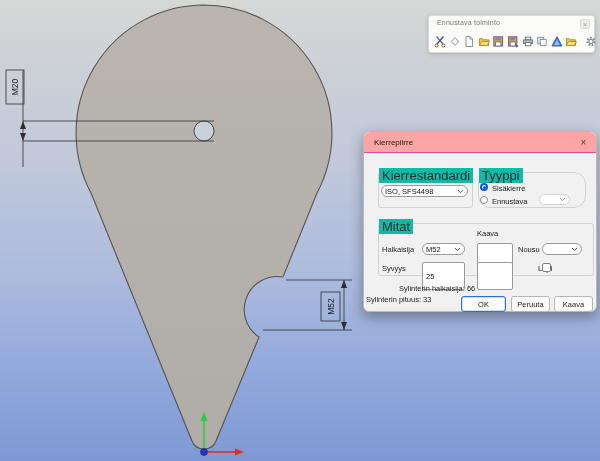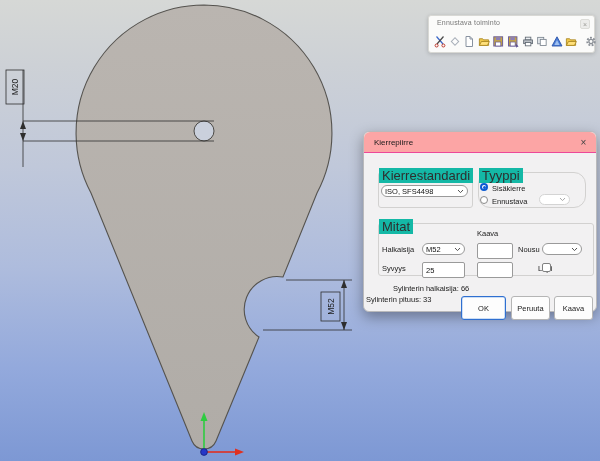--- a/index.html
+++ b/index.html
@@ -34,28 +34,28 @@
   .dlg-title{position:absolute;left:10px;top:6px;font-size:8px;color:#1a1a1a;}
   .dlg-close{position:absolute;right:6px;top:4px;width:13px;height:13px;text-align:center;
     line-height:13px;font-size:10px;color:#444;}
   .group{position:absolute;border:1px solid #d2d1d0;border-radius:3px;box-sizing:border-box;}
   .group-label{position:absolute;top:-5px;left:0;background:#14b8a6;padding:0 3px;font-size:13px;color:#2e2e2e;}
   .combo{position:absolute;background:#fff;border:1px solid #9a9a9a;border-radius:6px;
     box-sizing:border-box;display:flex;align-items:center;justify-content:space-between;padding:0 3px;height:12px;}
   .combo.disabled{border-color:#d4d4d4;}
   .combo .cval{font-size:7.5px;color:#111;white-space:nowrap;overflow:hidden;}
   .field{position:absolute;background:#fff;border:1px solid #9a9a9a;border-radius:2px;
-    box-sizing:border-box;height:16px;font-size:7.5px;color:#111;padding:0 3px;font-family:"Liberation Sans",sans-serif;}
+    box-sizing:border-box;height:28px;font-size:7.5px;color:#111;padding:0 3px;font-family:"Liberation Sans",sans-serif;}
   input.field{outline:none;}
   .lbl{position:absolute;font-size:7.5px;color:#1b1b1b;white-space:nowrap;}
   .radio{position:absolute;width:8px;height:8px;border-radius:50%;box-sizing:border-box;background:#fff;border:1px solid #8a8a8a;}
   .radio.on{border:2px solid #0b5bd3;background:#fff;}
   .radio.on::after{content:"";position:absolute;left:0.5px;top:0.5px;width:3px;height:3px;border-radius:50%;background:#0b5bd3;}
   .checkbox{position:absolute;width:9px;height:9px;background:#fff;border:1px solid #808080;border-radius:2px;box-sizing:border-box;}
-  .btn{position:absolute;height:24px;background:#fdfdfd;border:1px solid #b5b5b5;border-radius:3px;
+  .btn{position:absolute;height:16px;background:#fdfdfd;border:1px solid #b5b5b5;border-radius:3px;
     box-sizing:border-box;font-size:7.5px;color:#1b1b1b;display:flex;align-items:center;justify-content:center;}
   .btn.default{border:1px solid #2f6fd0;box-shadow:0 0 0 0.5px #9cc0ee inset;}
   .info{position:absolute;font-size:7.5px;color:#1b1b1b;white-space:nowrap;}
 </style>
 </head>
 <body>
 
 <svg id="cad" class="abs" width="600" height="461" viewBox="0 0 600 461">
   <defs>
     <linearGradient id="partGrad" x1="0" y1="0" x2="0" y2="1">
@@ -226,19 +226,19 @@
         <polyline points="1,1 3.5,3.6 6,1" fill="none" stroke="#555" stroke-width="1"></polyline>
       </svg>
   </div>
 
   <span class="lbl" style="left:18px;top:132px;">Syvyys</span>
   <input class="field" style="left: 58px; top: 130px; width: 43px;" value="25">
   <input class="field" style="left: 113px; top: 130px; width: 36px;">
   <span class="lbl" style="left:154px;top:132px;padding-left:20px;">Läpi</span>
   <span class="checkbox" style="left:178px;top:131px;"></span>
 
-  <span class="info" style="left:21px;top:152px;padding-left:8px;">Sylinterin halkaisija: 66</span>
+  <span class="info" style="left:27px;top:152px;padding-left:8px;">Sylinterin halkaisija: 66</span>
   <span class="info" style="left:2px;top:163px;">Sylinterin pituus: 33</span>
 
   <div class="btn default" style="left:97px;top:164px;width:45px;">OK</div>
   <div class="btn" style="left:147px;top:164px;width:39px;">Peruuta</div>
   <div class="btn" style="left:190px;top:164px;width:39px;">Kaava</div>
 </div>
 
 </body></html>

